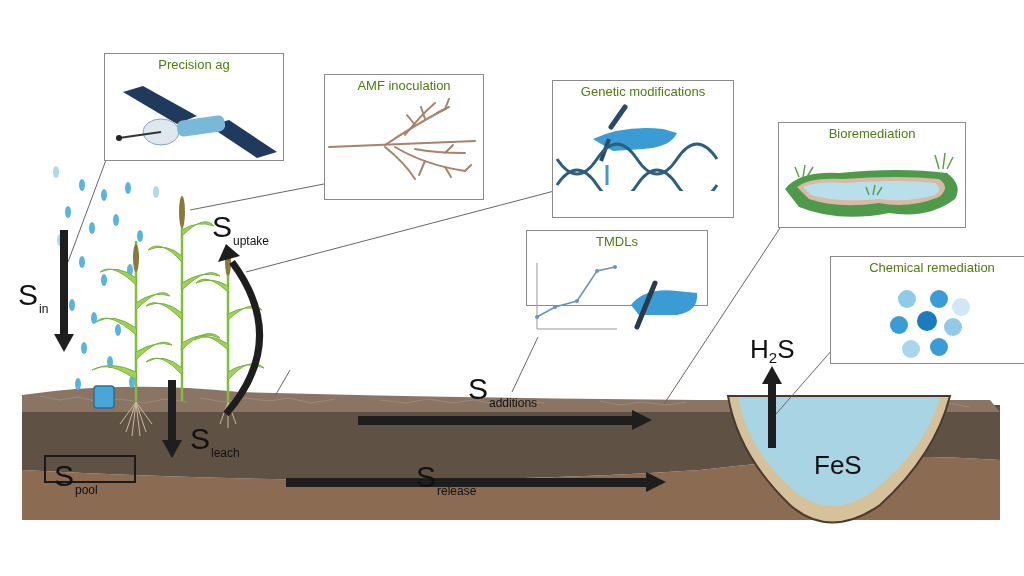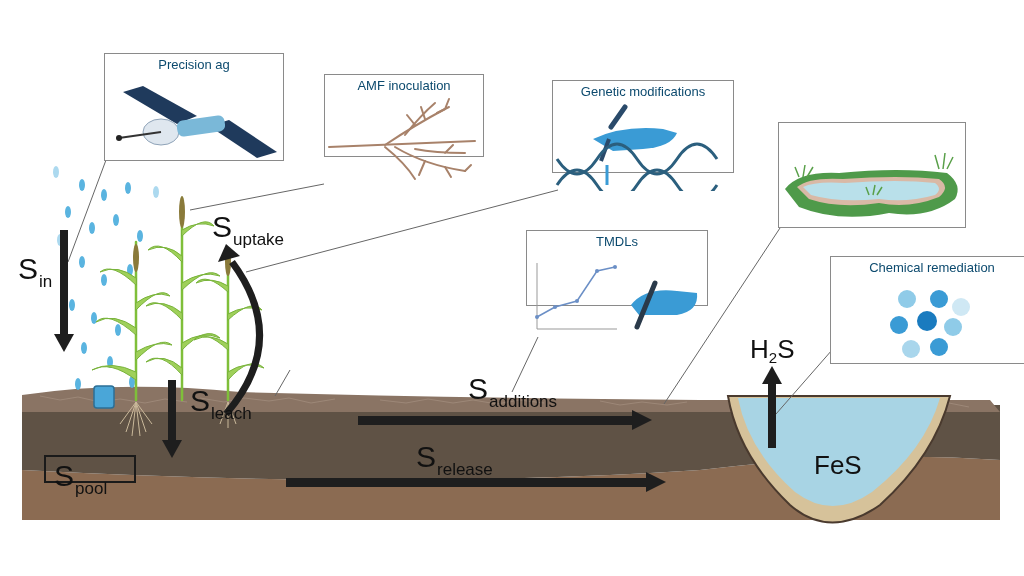--- a/index.html
+++ b/index.html
@@ -2,25 +2,25 @@
 <html><head>
 <meta charset="utf-8">
 <style>
   html, body { margin:0; padding:0; background:#ffffff; }
   body { width:1024px; height:576px; position:relative; overflow:hidden;
          font-family:"Liberation Sans", sans-serif; }
   #scene { position:absolute; left:0; top:0; width:1024px; height:576px; }
   .panel { position:absolute; background:#ffffff; border:1.5px solid #8a8a8a;
            box-sizing:border-box; }
   .panel-title { position:absolute; left:0; right:0; top:3px; text-align:center;
-                 font-size:13px; color:#0c4a6e; white-space:nowrap; }
+                 font-size:13px; color:#4d7c0f; white-space:nowrap; }
   .panel svg { position:absolute; left:0; top:0; }
   .flux-label { position:absolute; font-size:30px; color:#111; white-space:nowrap;
                 line-height:1; }
-  .flux-label sub { font-size:17px; vertical-align:-8px; margin-left:1px; }
+  .flux-label sub { font-size:12px; vertical-align:-8px; margin-left:1px; }
   .chem-label { position:absolute; font-size:26px; color:#111; white-space:nowrap; line-height:1;text-align:right; }
   .chem-label sub { font-size:15px; vertical-align:-5px; }
   .pool-box { position:absolute; border:2px solid #1a1a1a; box-sizing:border-box; }
 </style>
 </head>
 <body>
 
 <div id="scene">
 
   <svg width="1024" height="576" viewBox="0 0 1024 576" style="position:absolute;left:0;top:0">
@@ -135,76 +135,77 @@
           <polygon points="762,384 782,384 772,366"></polygon>
         </g>
     </g>
 
     <g>
       <path d="M226,414 Q290,340 232,262" stroke="#1e1e1e" stroke-width="7" fill="none"></path>
       <polygon points="218,262 240,256 226,244" fill="#1e1e1e"></polygon>
     </g>
   </svg>
 
-  <div class="flux-label" style="left:18px;top:254px"><span>S</span><sub>in</sub></div>
+  <div class="flux-label" style="left:18px;top:280px"><span>S</span><sub>in</sub></div>
   <div class="flux-label" style="left:212px;top:212px"><span>S</span><sub>uptake</sub></div>
-  <div class="flux-label" style="left:190px;top:386px"><span>S</span><sub>leach</sub></div>
+  <div class="flux-label" style="left:190px;top:424px"><span>S</span><sub>leach</sub></div>
   <div class="pool-box" style="left:44px;top:455px;width:92px;height:28px">
     <div class="flux-label" style="left:8px;top:4px"><span>S</span><sub>pool</sub></div>
   </div>
   <div class="flux-label" style="left:468px;top:374px"><span>S</span><sub>additions</sub></div>
-  <div class="flux-label" style="left:416px;top:442px"><span>S</span><sub>release</sub></div>
+  <div class="flux-label" style="left:416px;top:462px"><span>S</span><sub>release</sub></div>
 
   <div class="chem-label" style="left:750px;top:336px"><span>H</span><sub>2</sub><span>S</span></div>
   <div class="chem-label" style="left:814px;top:452px">FeS</div>
 
   <div class="panel" style="left:104px;top:53px;width:180px;height:108px">
     <div class="panel-title">Precision ag</div>
     <svg width="180" height="108">
       <polygon points="18,38 38,32 92,62 72,70" fill="#1f3a5c"></polygon>
       <polygon points="104,72 124,66 172,98 152,104" fill="#1f3a5c"></polygon>
       <ellipse cx="56" cy="78" rx="18" ry="13" fill="#dfe7ef" stroke="#8fa3b8"></ellipse>
       <rect x="72" y="64" width="48" height="16" rx="6" fill="#7ab8d8" transform="rotate(-8 96 72)"></rect>
       <line x1="14" y1="84" x2="56" y2="78" stroke="#333" stroke-width="2"></line>
       <circle cx="14" cy="84" r="3" fill="#222"></circle>
     </svg>
   </div>
 
-  <div class="panel" style="left:324px;top:74px;width:160px;height:83px">
+  <div class="panel" style="left:324px;top:74px;width:160px;height:126px">
     <div class="panel-title">AMF inoculation</div>
     <svg width="160" height="110">
       <g stroke="#a8826a" stroke-width="2" fill="none" stroke-linecap="round">
         <path d="M4,72 Q60,70 150,66"></path>
         <path d="M60,70 Q90,50 120,34"></path>
           <path d="M100,44 l-4,-12 M112,38 l12,-6 M120,34 l4,-10"></path>
         <path d="M80,60 Q96,40 110,28"></path>
           <path d="M90,50 l-8,-10"></path>
         <path d="M70,72 Q100,90 140,96"></path>
           <path d="M100,86 l-6,14 M120,92 l6,10 M140,96 l6,-6"></path>
         <path d="M90,74 Q110,78 140,78 M120,78 l8,-8"></path>
         <path d="M60,72 Q80,88 90,104"></path>
       </g>
     </svg>
   </div>
 
-  <div class="panel" style="left:552px;top:80px;width:182px;height:93px">
+  <div class="panel" style="left:552px;top:80px;width:182px;height:138px">
     <div class="panel-title">Genetic modifications</div>
     <svg width="182" height="110">
       <path d="M40,58 Q70,44 110,48 L124,52 Q118,66 90,68 L60,70 Z" fill="#3a9bd5"></path>
       <line x1="58" y1="46" x2="72" y2="26" stroke="#2a4a6a" stroke-width="5" stroke-linecap="round"></line>
       <line x1="56" y1="58" x2="48" y2="80" stroke="#2a4a6a" stroke-width="4"></line>
       <g stroke="#2b5f7e" stroke-width="3" fill="none">
         <path d="M4,78 Q24,108 44,78 T84,78 T124,78 T164,78"></path>
         <path d="M4,104 Q24,74 44,104 T84,104 T124,104 T164,104"></path>
       </g>
       <line x1="54" y1="84" x2="54" y2="104" stroke="#3a9bd5" stroke-width="3"></line>
     </svg>
   </div>
 
   <div class="panel" style="left:778px;top:122px;width:188px;height:106px">
+    <div class="panel-title">Bioremediation</div>
     <svg width="188" height="106">
       <path d="M6,66 Q20,48 60,50 Q120,44 168,50 Q184,62 176,76 Q150,96 110,90 Q60,100 20,84 Z" fill="#4f9a4a"></path>
       <path d="M18,64 Q30,54 64,56 Q120,52 160,56 Q172,64 160,74 Q130,86 100,80 Q60,86 30,76 Z" fill="#d9b9a6"></path>
       <path d="M24,64 Q36,58 66,60 Q120,56 156,60 Q164,66 156,72 Q128,80 100,76 Q60,80 32,72 Z" fill="#b9e0ea"></path>
       <g stroke="#5aa04a" stroke-width="1.5" fill="none">
         <path d="M20,54 l-4,-10 M24,54 l2,-12 M28,54 l6,-10"></path>
         <path d="M160,46 l-4,-14 M164,46 l2,-16 M168,46 l6,-12"></path>
         <path d="M90,72 l-3,-8 M94,72 l2,-10 M98,72 l5,-8"></path>
       </g>
     </svg>

